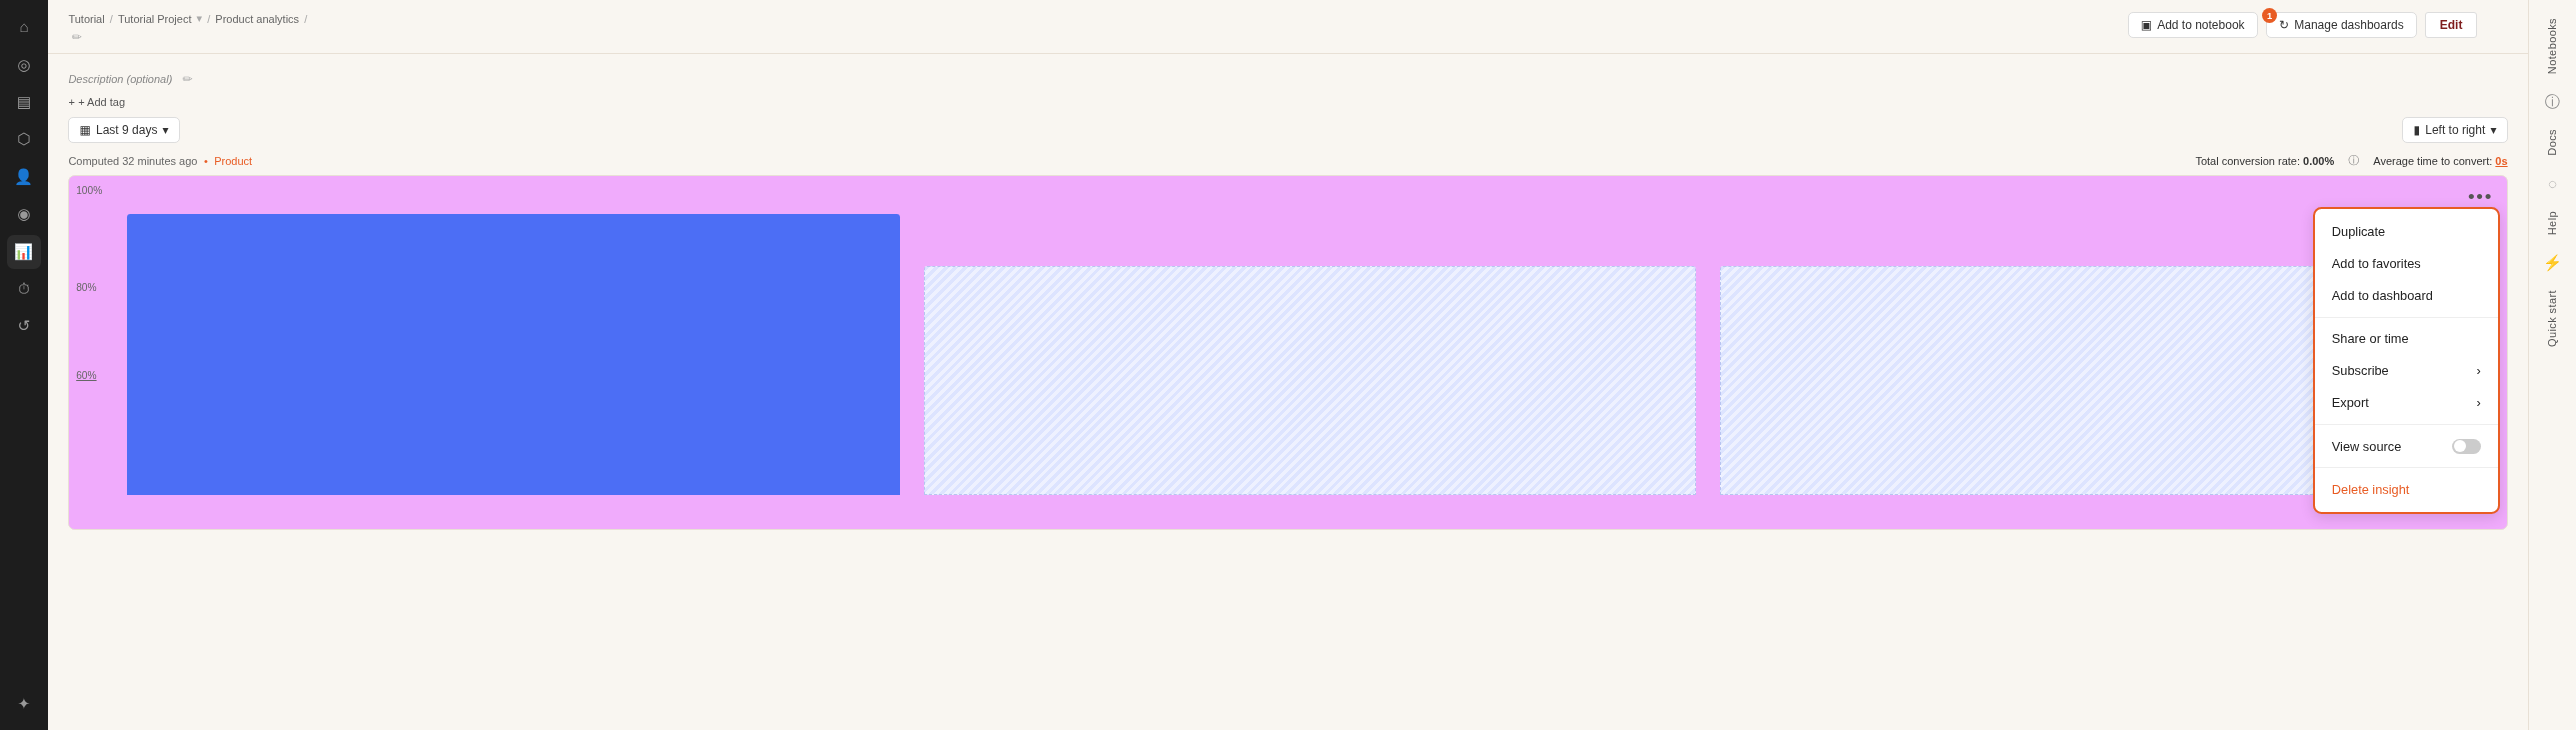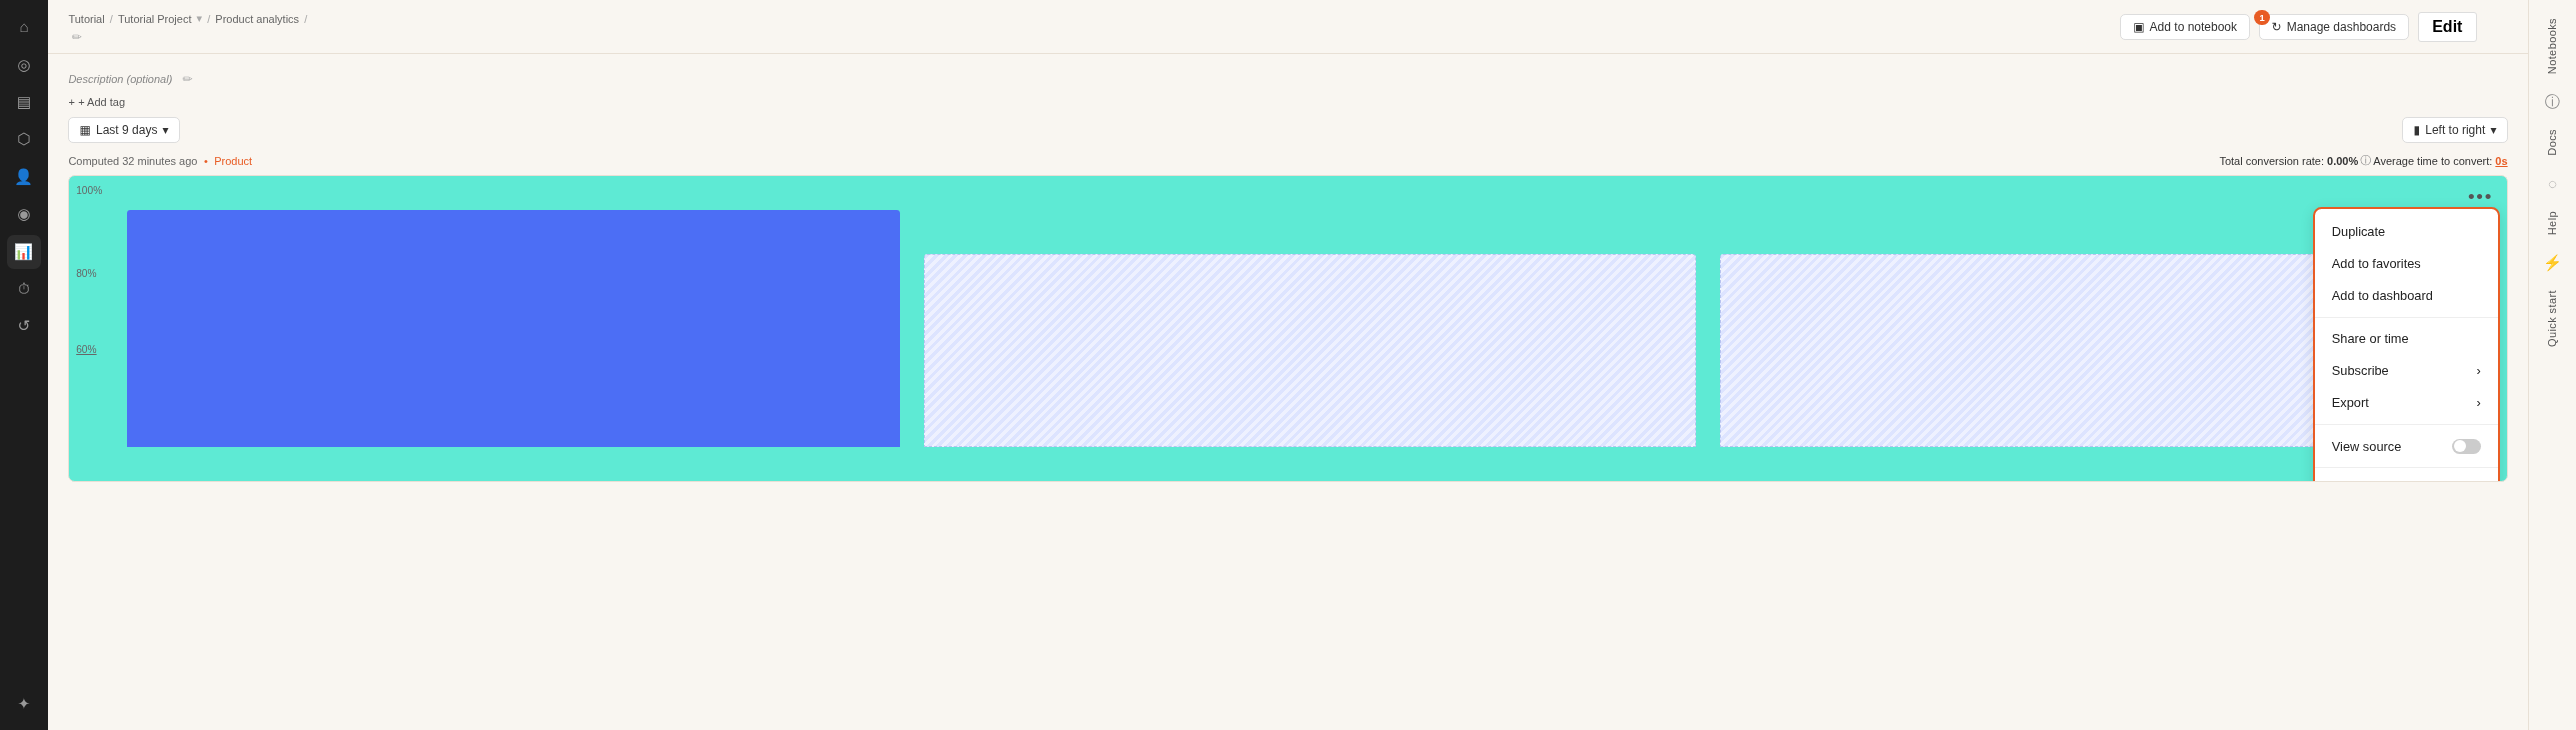--- a/index.html
+++ b/index.html
@@ -128,24 +128,24 @@
       display: flex;
       align-items: center;
       justify-content: center;
       font-weight: bold;
     }
     .btn-edit {
       background: white;
       border: 0.9px solid #ddd;
       border-radius: 3px;
       padding: 5.1px 13.6px;
-      font-size: 16px;
+      font-size: 12px;
       font-weight: 600;
       cursor: pointer;
-      color: #000000;
+      color: #7f1d1d;
     }
 
     
     .content {
       flex: 1;
       padding: 17px 20.4px;
       overflow: hidden;
       position: relative;
     }
     .description-row {
@@ -221,34 +221,34 @@
       color: #666;
     }
     .refresh-link {
       color: #e85c24;
       cursor: pointer;
       font-weight: 500;
     }
     .conversion-stats {
       display: flex;
       align-items: center;
-      gap: 2px;
+      gap: 14px;
       font-size: 11px;
       color: #333;
     }
     .stat-bold { font-weight: 700; }
     .stat-orange { color: #e85c24; font-weight: 700; text-decoration: underline; }
 
     
     .chart-area {
-      background: #5eead4;
+      background: #f0abfc;
       border: 0.9px solid #e8e0d5;
       border-radius: 6.8px;
       padding: 13.6px;
-      height: 307px;
+      height: 355px;
       position: relative;
       overflow: hidden;
     }
     .y-axis-label {
       position: absolute;
       left: 6.8px;
       font-size: 10.2px;
       color: #666;
     }
     .bar-solid {

